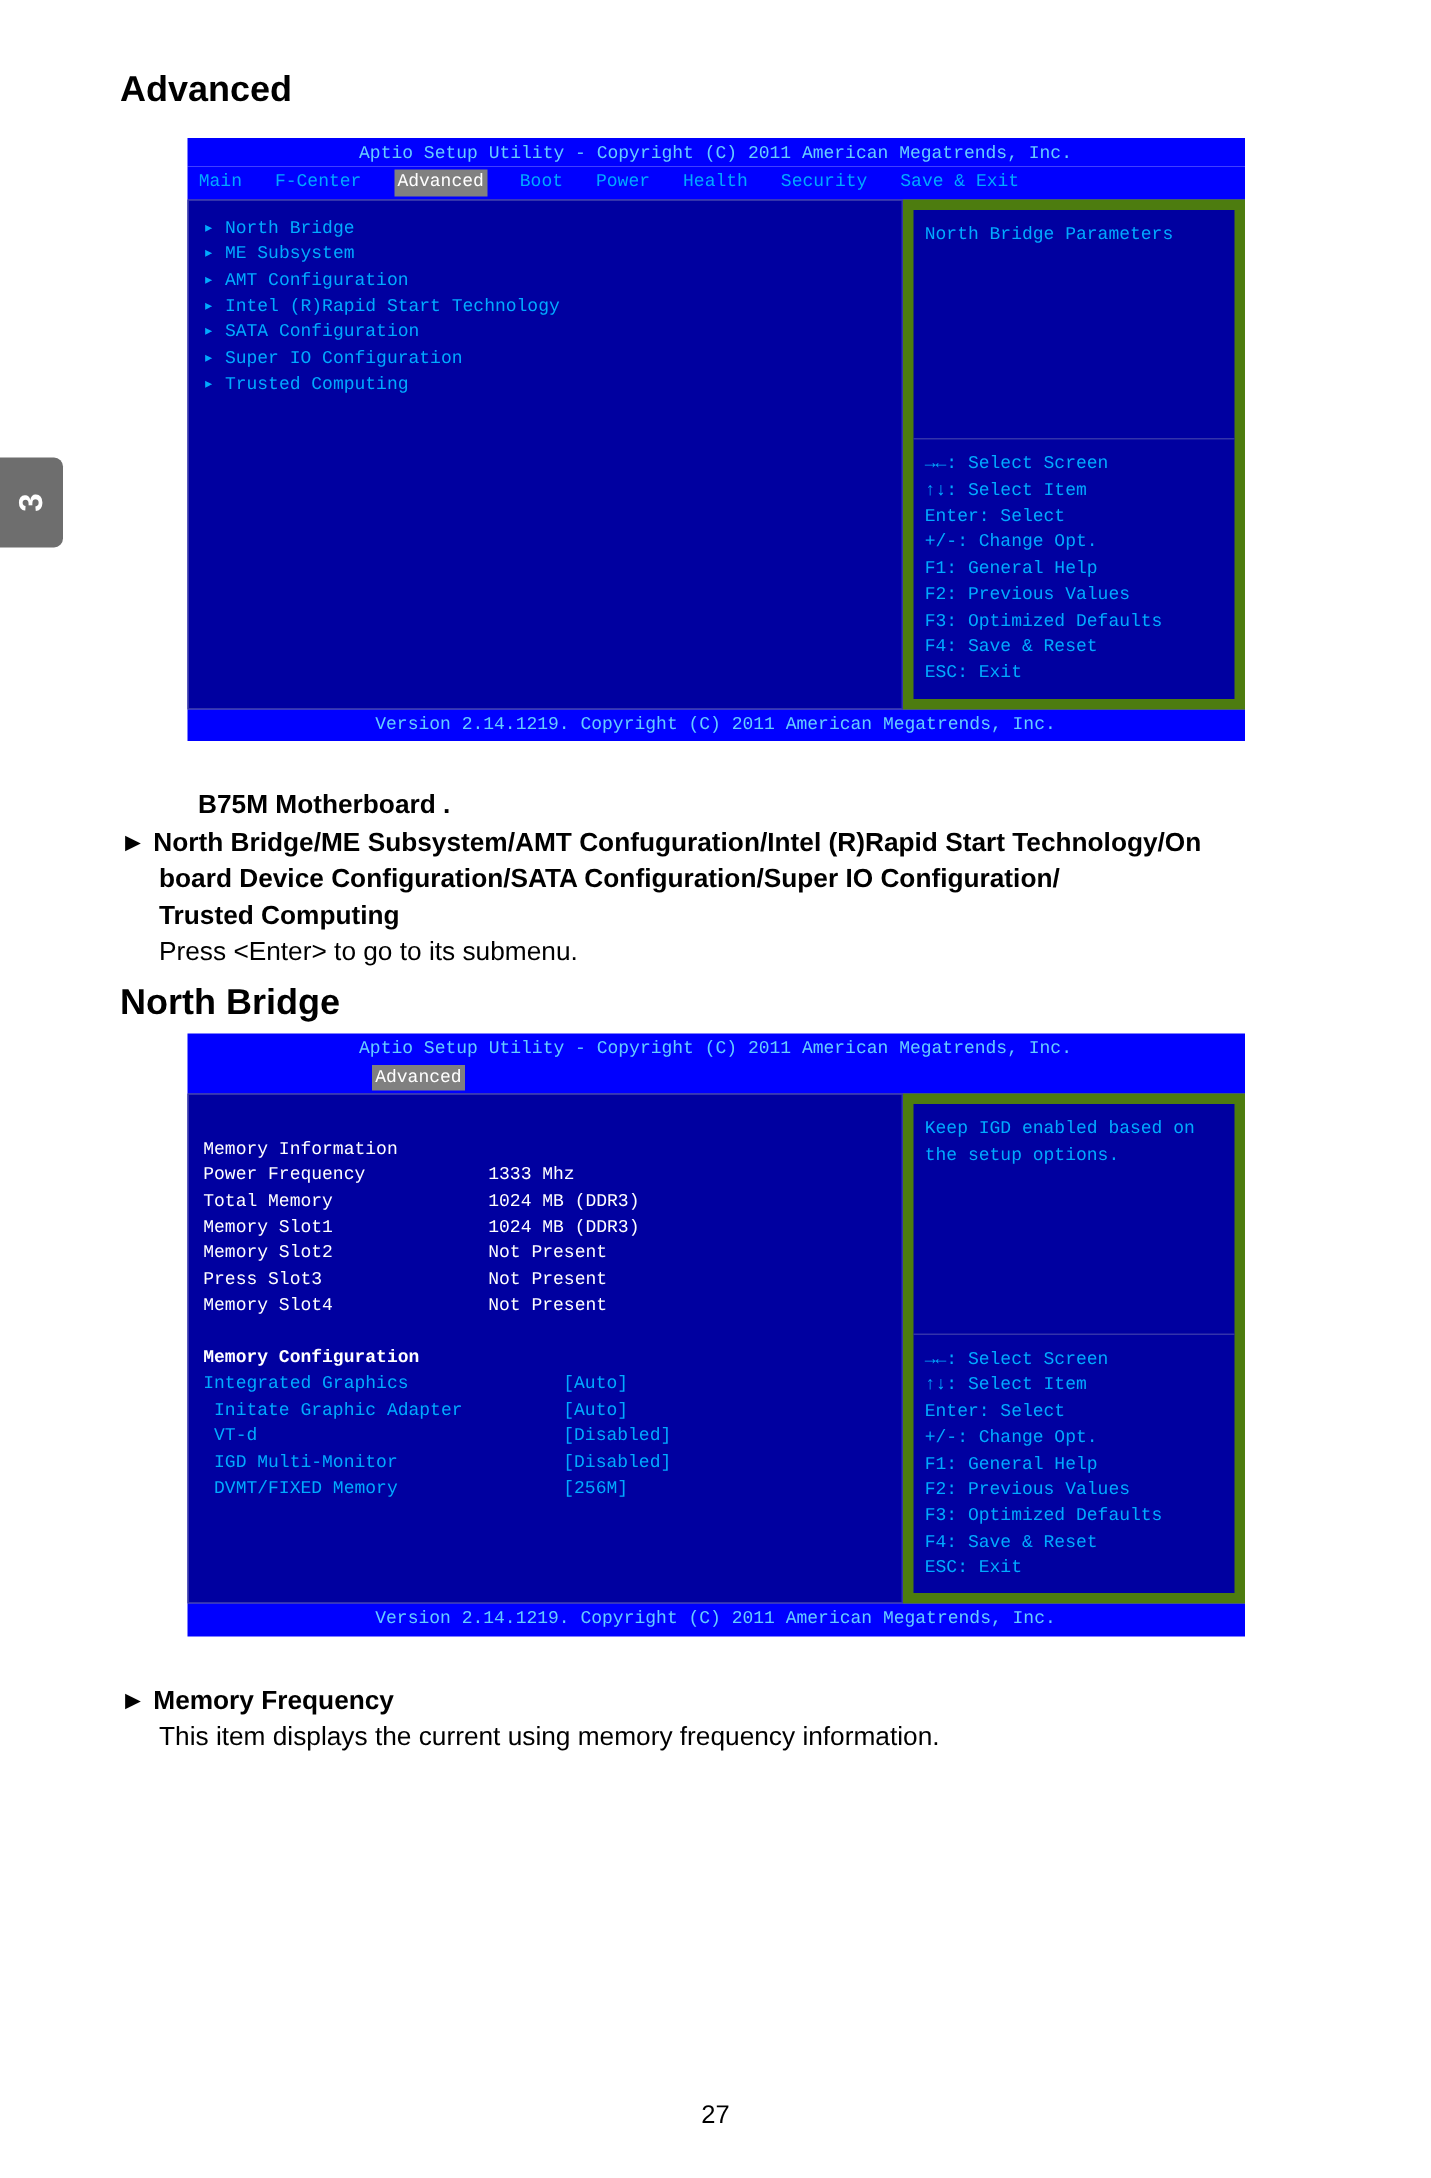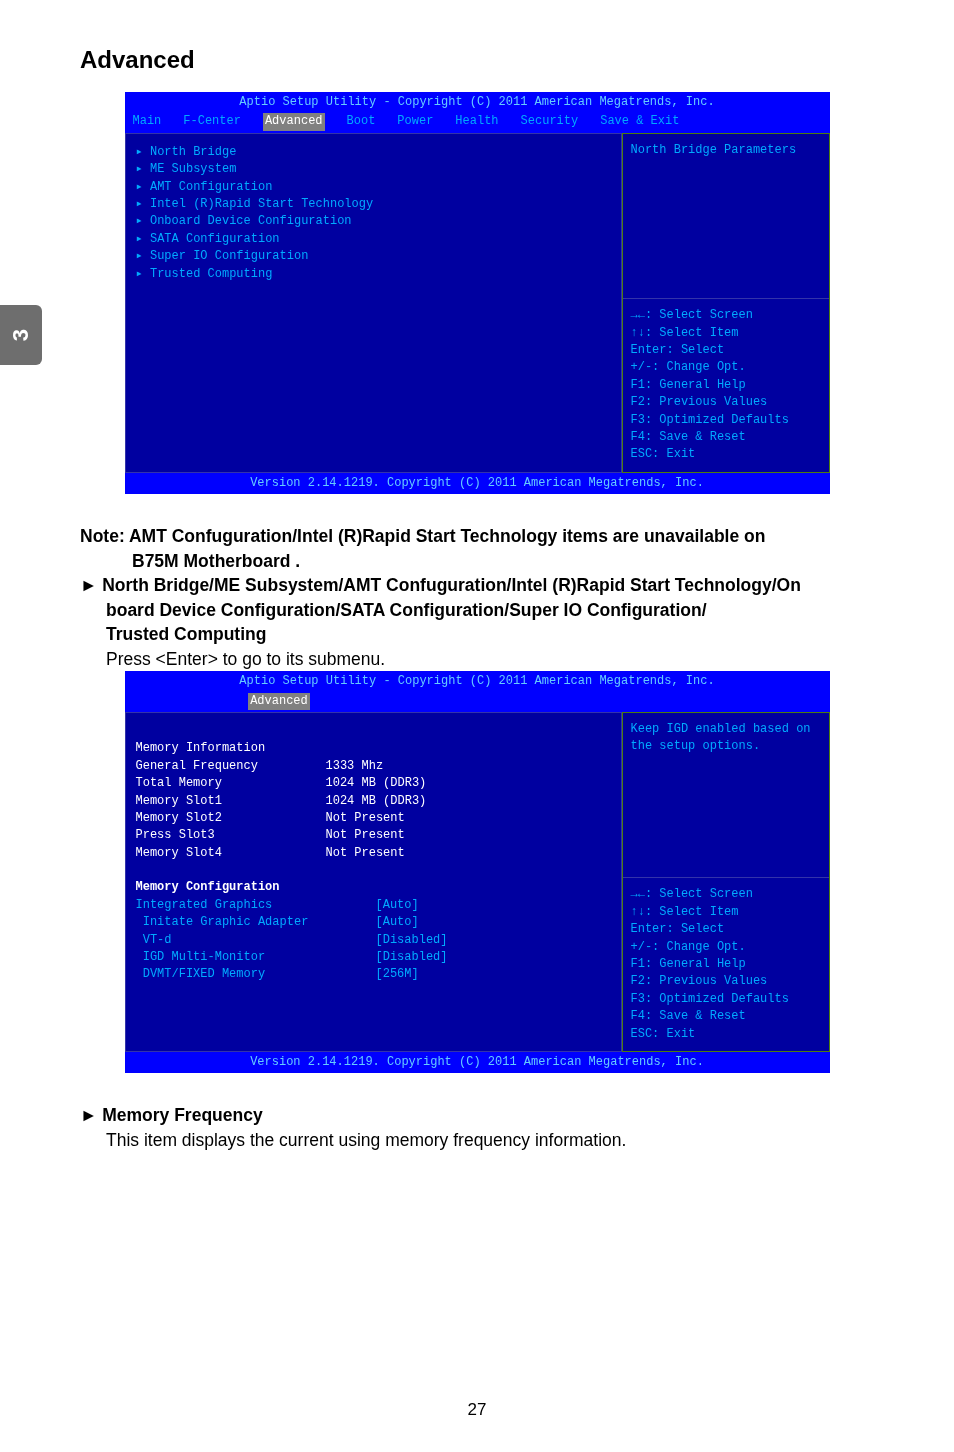--- a/index.html
+++ b/index.html
@@ -13,21 +13,21 @@
   h2.section-title { font-size: 24px; font-weight: bold; margin-bottom: 18px; color: #000; }
   h2.section-title2 { font-size: 24px; font-weight: bold; margin-top: 8px; margin-bottom: 6px; color: #000; }
 
   .bios-window { width: 705px; margin: 0 auto 30px auto; font-family: "Courier New", monospace; font-size: 12px; line-height: 1.45; }
   .bios-titlebar { background: #0000ff; color: #66ccff; text-align: center; padding: 2px 0 0 0; }
   .bios-tabs { background: #0000ff; color: #00aaff; padding: 2px 8px; display: flex; gap: 22px; }
   .bios-tabs .tab { color: #00aaff; }
   .bios-tabs .tab.active { background: #808080; color: #ffffff; padding: 0 2px; }
   .bios-body { display: flex; height: 340px; background: #0000a0; }
   .bios-left { flex: 1; border: 1px solid #3333aa; padding: 10px 10px; color: #00aaff; }
-  .bios-right { width: 208px; border: 1px solid #4d7c0f; display: flex; flex-direction: column; }
+  .bios-right { width: 228px; border: 7px solid #4d7c0f; display: flex; flex-direction: column; }
   .bios-right-top { flex: 1; padding: 8px; color: #00aaff; border-bottom: 1px solid #3333aa; }
   .bios-right-bottom { flex: 1; padding: 8px; color: #00aaff; }
   .bios-footer { background: #0000ff; color: #66ccff; text-align: center; padding: 2px 0; }
   .menu-row { white-space: pre; }
   .label-cell { display: inline-block; width: 190px; }
   .value-cell { display: inline-block; }
   .whitehead { color: #ffffff; }
 
   .note-block { font-size: 17.5px; line-height: 1.4; margin-top: 14px; }
   .note-block .bold { font-weight: bold; }
@@ -58,21 +58,20 @@
       <span class="tab">Health</span>
       <span class="tab">Security</span>
       <span class="tab">Save &amp; Exit</span>
     </div>
     <div class="bios-body">
       <div class="bios-left">
         <div class="menu-row">▸ North Bridge</div>
         <div class="menu-row">▸ ME Subsystem</div>
         <div class="menu-row">▸ AMT Configuration</div>
         <div class="menu-row">▸ Intel (R)Rapid Start Technology</div>
-        <div class="menu-row">▸ Onboard Device Configuration</div>
         <div class="menu-row">▸ SATA Configuration</div>
         <div class="menu-row">▸ Super IO Configuration</div>
         <div class="menu-row">▸ Trusted Computing</div>
       </div>
       <div class="bios-right">
         <div class="bios-right-top">North Bridge Parameters</div>
         <div class="bios-right-bottom">
           <div>→←: Select Screen</div>
           <div>↑↓: Select Item</div>
           <div>Enter: Select</div>
@@ -82,40 +81,40 @@
           <div>F3: Optimized Defaults</div>
           <div>F4: Save &amp; Reset</div>
           <div>ESC: Exit</div>
         </div>
       </div>
     </div>
     <div class="bios-footer">Version 2.14.1219. Copyright (C) 2011 American Megatrends, Inc.</div>
   </div>
 
   <div class="note-block">
-    <p class="bold">Note: AMT Confuguration/Intel (R)Rapid Start Technology items are unavailable on</p>
     <p class="bold" style="padding-left:52px;">B75M Motherboard .</p>
     <p class="bold"><span class="arrow"></span><span>► North Bridge/ME Subsystem/AMT Confuguration/Intel (R)Rapid Start Technology/On</span></p>
     <p class="bold" style="padding-left:26px;">board Device Configuration/SATA Configuration/Super IO Configuration/</p>
     <p class="bold" style="padding-left:26px;">Trusted Computing</p>
     <p style="padding-left:26px;">Press &lt;Enter&gt; to go to its submenu.</p>
   </div>
 
+  <h2 class="section-title2">North Bridge</h2>
 
   <div class="bios-window">
     <div class="bios-titlebar">Aptio Setup Utility - Copyright (C) 2011 American Megatrends, Inc.</div>
     <div class="bios-tabs">
       <span style="visibility:hidden;">Main F-Center</span>
       <span class="tab active">Advanced</span>
     </div>
     <div class="bios-body">
       <div class="bios-left">
         <div class="menu-row">&nbsp;</div>
         <div class="menu-row whitehead">Memory Information</div>
-        <div class="menu-row whitehead"><span class="label-cell">General Frequency</span><span class="value-cell">1333 Mhz</span></div>
+        <div class="menu-row whitehead"><span class="label-cell">Power Frequency</span><span class="value-cell">1333 Mhz</span></div>
         <div class="menu-row whitehead"><span class="label-cell">Total Memory</span><span class="value-cell">1024 MB (DDR3)</span></div>
         <div class="menu-row whitehead"><span class="label-cell">Memory Slot1</span><span class="value-cell">1024 MB (DDR3)</span></div>
         <div class="menu-row whitehead"><span class="label-cell">Memory Slot2</span><span class="value-cell">Not Present</span></div>
         <div class="menu-row whitehead"><span class="label-cell">Press Slot3</span><span class="value-cell">Not Present</span></div>
         <div class="menu-row whitehead"><span class="label-cell">Memory Slot4</span><span class="value-cell">Not Present</span></div>
         <div class="menu-row">&nbsp;</div>
         <div class="menu-row whitehead" style="font-weight:bold;">Memory Configuration</div>
         <div class="menu-row"><span class="label-cell">Integrated Graphics</span><span class="value-cell" style="padding-left:50px;">[Auto]</span></div>
         <div class="menu-row"><span class="label-cell"> Initate Graphic Adapter</span><span class="value-cell" style="padding-left:50px;">[Auto]</span></div>
         <div class="menu-row"><span class="label-cell"> VT-d</span><span class="value-cell" style="padding-left:50px;">[Disabled]</span></div>

